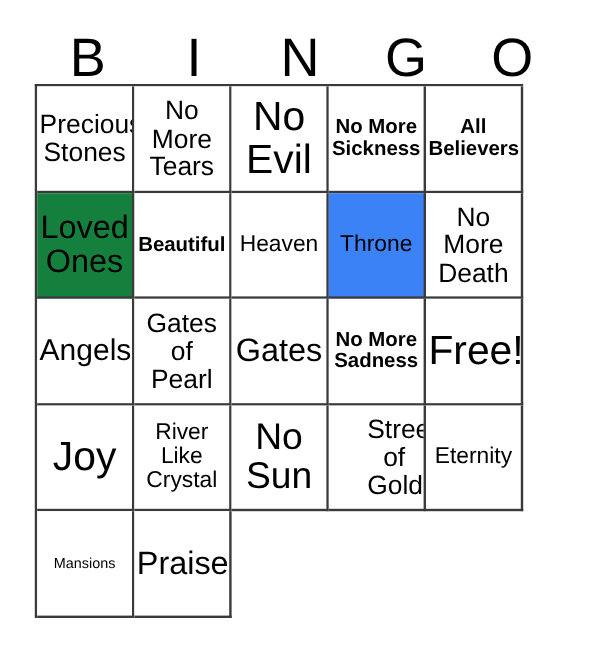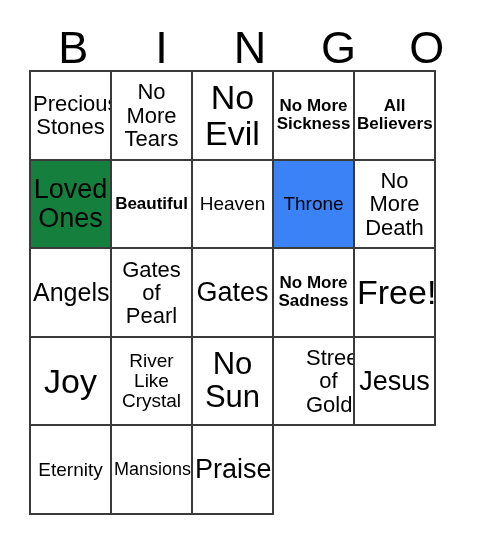--- a/index.html
+++ b/index.html
@@ -79,21 +79,21 @@
   .bingo-cell .cell-text {
     display: block;
     width: 100%;
     line-height: 1.06;
     color: #000000;
     white-space: pre-line;
     word-break: normal;
   }
 
   
-  .fs-xs  { font-size: 18px; }
+  .fs-xs  { font-size: 12px; }
   .fs-sm  { font-size: 17px; font-weight: bold; }
   .fs-md  { font-size: 19px; }
   .fs-lg  { font-size: 22px; }
   .fs-xl  { font-size: 25px; }
   .fs-2xl { font-size: 27px; }
   .fs-3xl { font-size: 31px; }
   .fs-4xl { font-size: 34px; }
 </style>
 </head>
 <body style="background: rgb(255, 255, 255);">
@@ -181,23 +181,20 @@
     <div class="bingo-cell" style="border-right-color: rgb(58, 58, 58); border-bottom-color: rgb(58, 58, 58); background: rgb(255, 255, 255);">
         <span class="cell-text fs-3xl">No
 Sun</span>
       </div>
 
     <div class="bingo-cell" style="border-right-color: rgb(58, 58, 58); border-bottom-color: rgb(58, 58, 58); background: rgb(255, 255, 255); padding-left: 32px;">
         <span class="cell-text fs-lg">Streets
 of Gold</span>
       </div>
     <div class="bingo-cell" style="border-right-color: rgb(58, 58, 58); border-bottom-color: rgb(58, 58, 58); background: rgb(255, 255, 255);">
-        <span class="cell-text fs-2xl">Jesus</span>
-      </div>
-    <div class="bingo-cell" style="border-right-color: rgb(58, 58, 58); border-bottom-color: rgb(58, 58, 58); background: rgb(255, 255, 255);">
         <span class="cell-text fs-md">Eternity</span>
       </div>
     <div class="bingo-cell" style="border-right-color: rgb(58, 58, 58); border-bottom-color: rgb(58, 58, 58); background: rgb(255, 255, 255);">
         <span class="cell-text fs-xs">Mansions</span>
       </div>
     <div class="bingo-cell" style="border-right-color: rgb(58, 58, 58); border-bottom-color: rgb(58, 58, 58); background: rgb(255, 255, 255);">
         <span class="cell-text fs-2xl">Praise</span>
       </div>
 
   </div>

